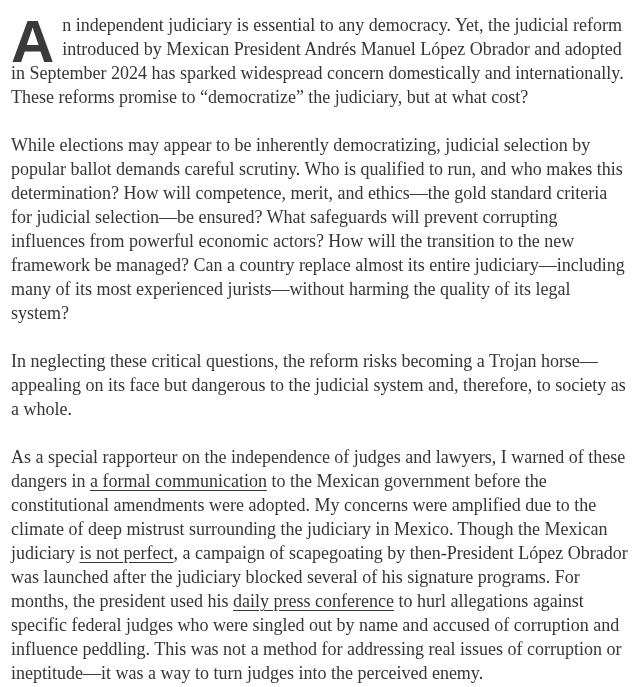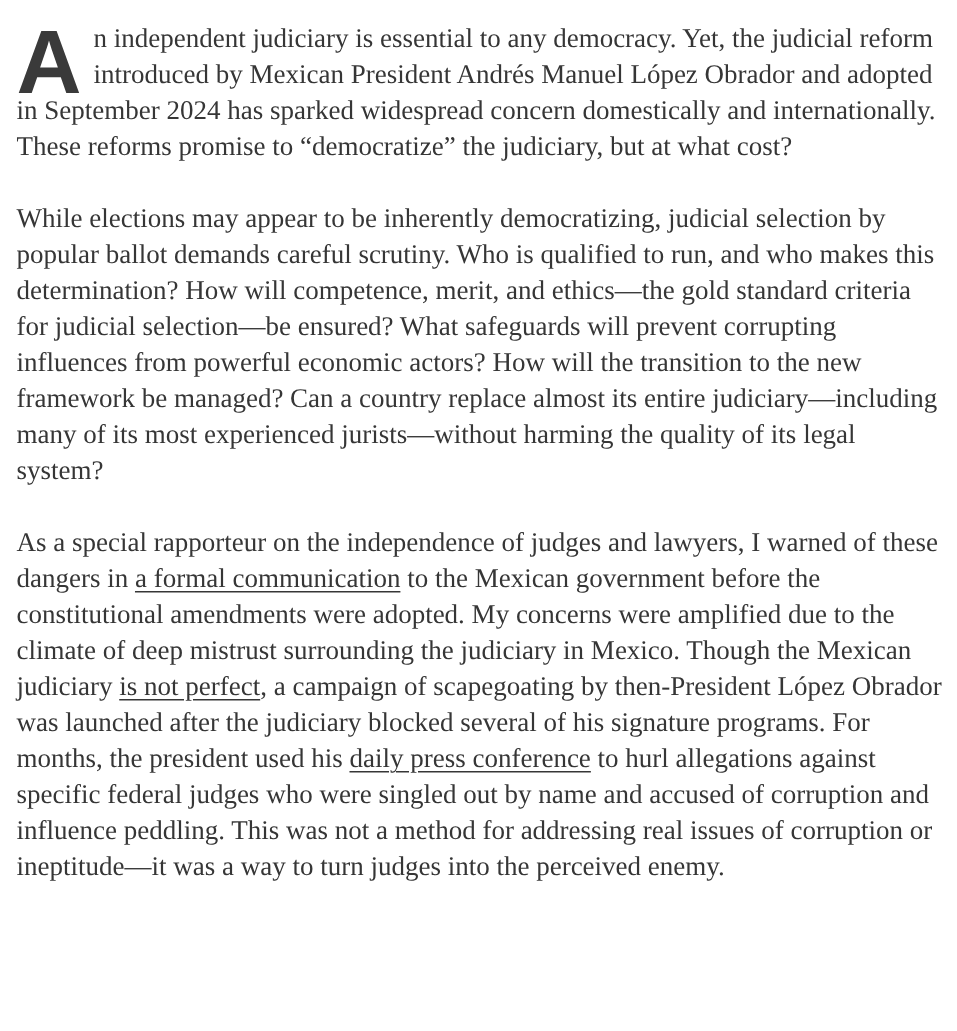--- a/index.html
+++ b/index.html
@@ -44,14 +44,15 @@
     text-decoration-thickness: 1px;
     text-underline-offset: 3px;
   }
 </style>
 </head>
 <body>
 
 <article id="article">
     <p class="para"><span class="dropcap">A</span><span>n independent judiciary is essential to any democracy. Yet, the judicial reform introduced by Mexican President Andrés Manuel López Obrador and adopted in September 2024 has sparked widespread concern domestically and internationally. These reforms promise to “democratize” the judiciary, but at what cost?</span></p>
     <p class="para"><span>While elections may appear to be inherently democratizing, judicial selection by popular ballot demands careful scrutiny. Who is qualified to run, and who makes this determination? How will competence, merit, and ethics—the gold standard criteria for judicial selection—be ensured? What safeguards will prevent corrupting influences from powerful economic actors? How will the transition to the new framework be managed? Can a country replace almost its entire judiciary—including many of its most experienced jurists—without harming the quality of its legal system?</span></p>
+    <p class="para"><span>In neglecting these critical questions, the reform risks becoming a Trojan horse—appealing on its face but dangerous to the judicial system and, therefore, to society as a whole.</span></p>
     <p class="para"><span>As a special rapporteur on the independence of judges and lawyers, I warned of these dangers in </span><a class="inline-link" href="#">a formal communication</a><span> to the Mexican government before the constitutional amendments were adopted. My concerns were amplified due to the climate of deep mistrust surrounding the judiciary in Mexico. Though the Mexican judiciary </span><a class="inline-link" href="#">is not perfect</a><span>, a campaign of scapegoating by then-President López Obrador was launched after the judiciary blocked several of his signature programs. For months, the president used his </span><a class="inline-link" href="#">daily press conference</a><span> to hurl allegations against specific federal judges who were singled out by name and accused of corruption and influence peddling. This was not a method for addressing real issues of corruption or ineptitude—it was a way to turn judges into the perceived enemy.</span></p>
   </article>
 
 </body></html>

